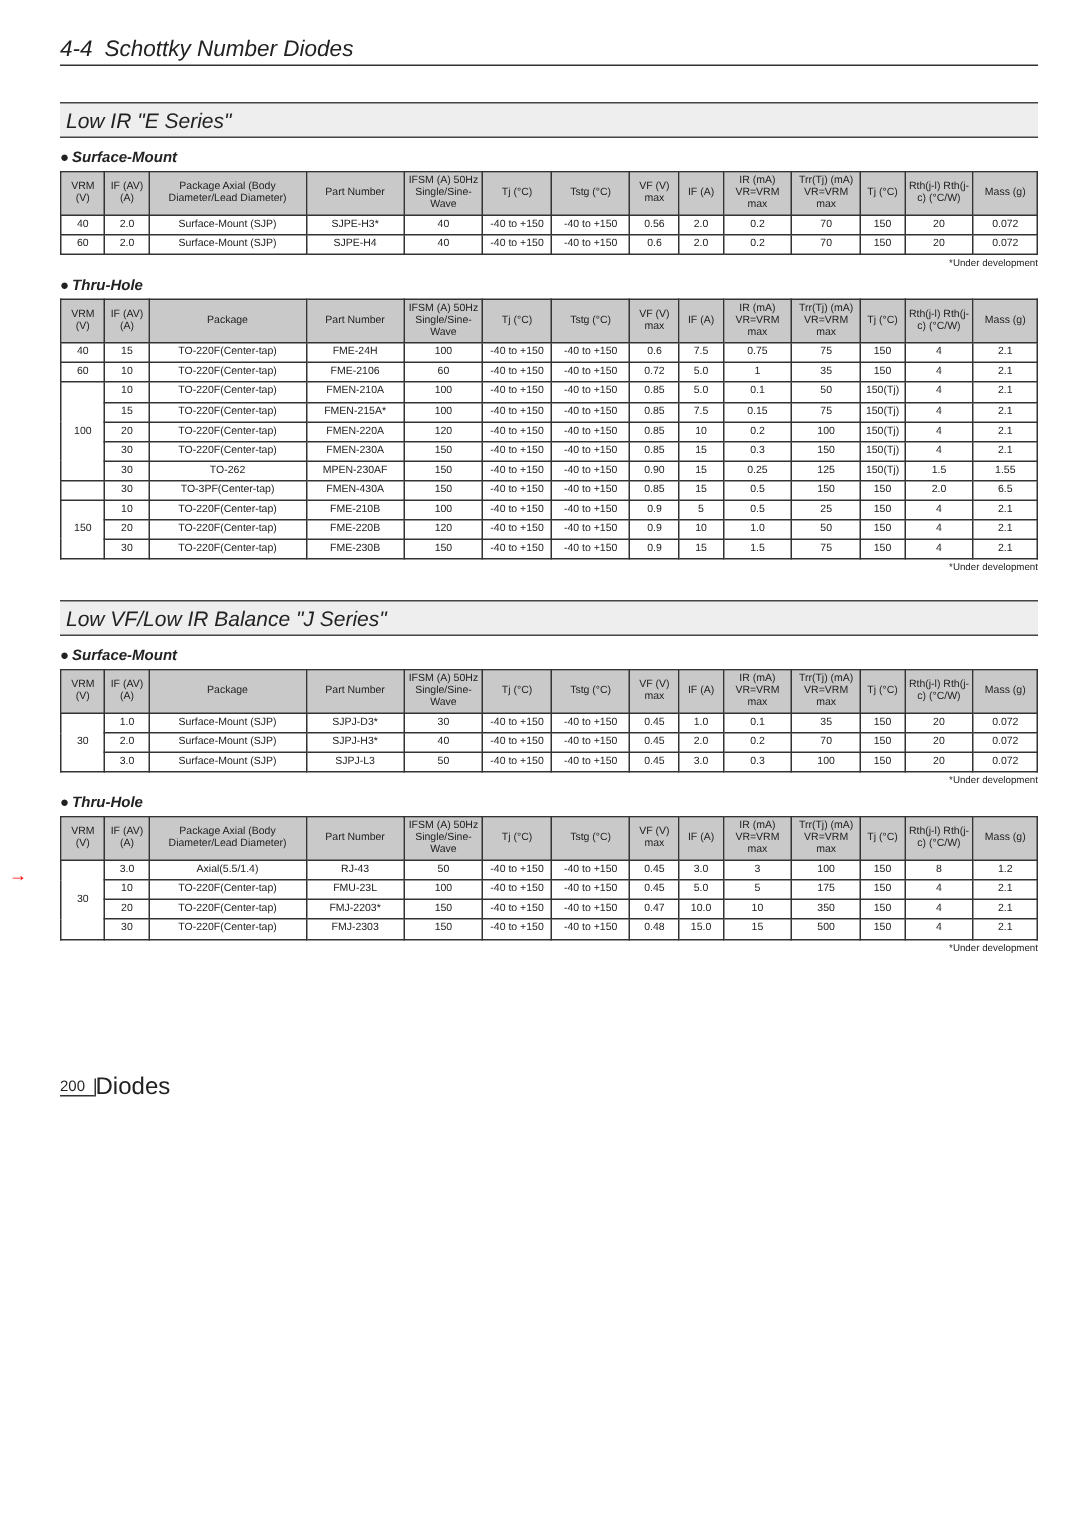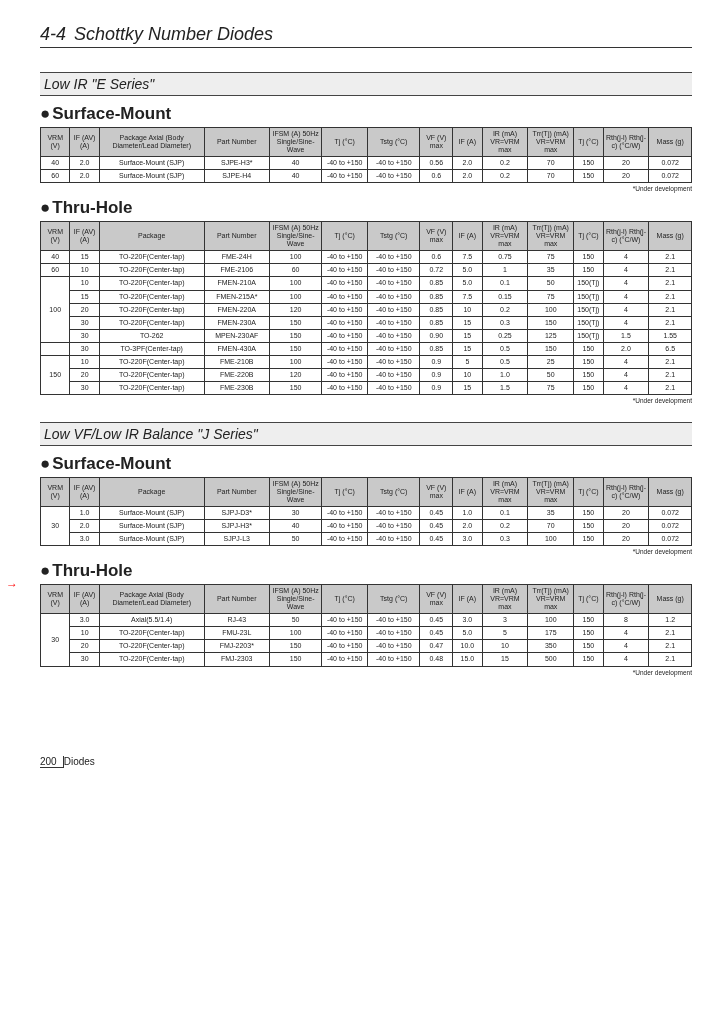--- a/index.html
+++ b/index.html
@@ -11,44 +11,45 @@
     color: #222;
   }
   .page {
     width: 720px;
     box-sizing: border-box;
     padding: 24px 28px 16px 40px;
     position: relative;
   }
   .doc-title {
     font-style: italic;
-    font-size: 18px;
+    font-size: 15px;
     border-bottom: 1px solid #333;
     padding-bottom: 2px;
     margin-bottom: 24px;
     display: flex;
     align-items: baseline;
     gap: 8px;
   }
   .doc-title .num { }
   .doc-title .name { }
   .section-title {
     font-style: italic;
     font-size: 14px;
     background: #eee;
     border-top: 1px solid #444;
     border-bottom: 1px solid #444;
     padding: 3px 4px;
     margin-top: 18px;
     margin-bottom: 8px;
   }
   .sub-title {
-    font-size: 17px;
+    font-size: 10px;
     font-weight: bold;
     margin: 6px 0 3px 0;
+    font-style: italic;
   }
   .bullet::before { content: "●"; margin-right: 2px; }
   table.data {
     border-collapse: collapse;
     width: 100%;
     font-size: 7px;
     table-layout: fixed;
   }
   table.data th, table.data td {
     border: 1px solid #333;
@@ -74,21 +75,21 @@
     font-size: 10px;
     margin-top: 80px;
     border-top: 0;
   }
   .footer .pnum {
     font-size: 10px;
     border-bottom: 1px solid #333;
     padding-right: 6px;
   }
   .footer .sep { border-left: 1px solid #333; height: 12px; }
-  .footer .cat { font-size: 10px; }
+  .footer .cat { font-size: 16px; }
   .arrow {
     position: absolute;
     color: red;
     font-size: 12px;
     left: 6px;
   }
   col.c-vrm  { width: 4.5%; }
   col.c-if   { width: 4.5%; }
   col.c-pkg  { width: 16%; }
   col.c-pn   { width: 10%; }

